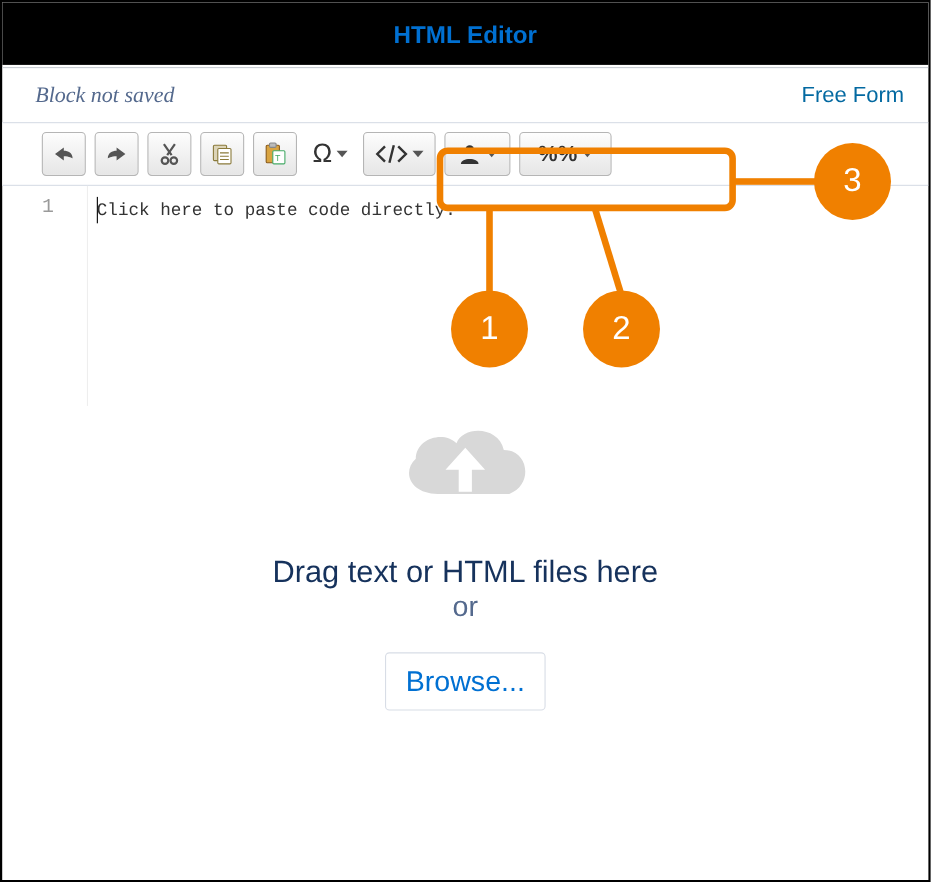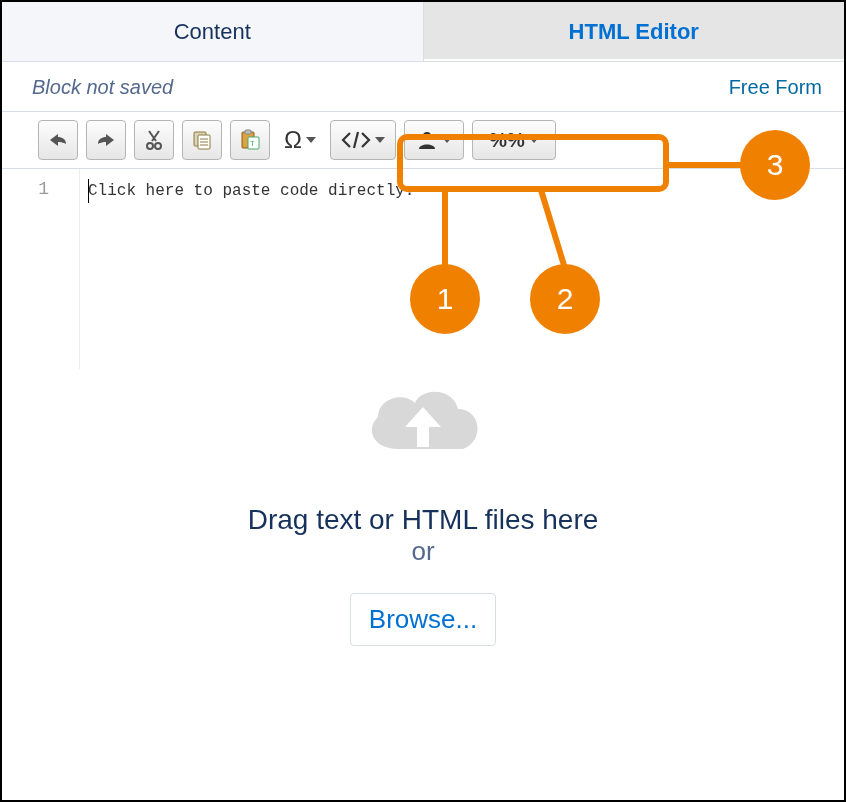--- a/index.html
+++ b/index.html
@@ -23,31 +23,31 @@
     font-size: 22px;
     color: #16325c;
     cursor: pointer;
     border-right: 1px solid #d8dde6;
     background: #f4f6f9;
   }
   .tab:last-child { border-right: none; }
   .tab.active {
     color: #0070d2;
     font-weight: 600;
-    background: #e5e5e5;
+    background: #000000;
     border-bottom: 2px solid #fff;
   }
   .statusbar {
     display: flex;
     justify-content: space-between;
     padding: 14px 22px 12px 30px;
     font-size: 20px;
     color: #54698d;
   }
-  .status-left { font-style: italic; }
+  .status-left { font-style: italic; font-family: Liberation Serif, serif; }
   .status-right { color: #0369a1; }
   .toolbar {
     display: flex;
     align-items: center;
     gap: 8px;
     padding: 6px 36px 6px 36px;
     border-top: 1px solid #d8dde6;
     border-bottom: 1px solid #d8dde6;
     background: #fff;
     height: 58px;
@@ -152,21 +152,20 @@
     font-size: 26px;
     cursor: pointer;
     background: #fff;
   }
   svg { display: block; }
 </style>
 </head>
 <body>
 
 <div class="tabs">
-  <div class="tab">Content</div>
   <div class="tab active">HTML Editor</div>
 </div>
 
 <div class="statusbar">
   <span class="status-left">Block not saved</span>
   <span class="status-right">Free Form</span>
 </div>
 
 <div class="toolbar">
   <button class="tbtn">

